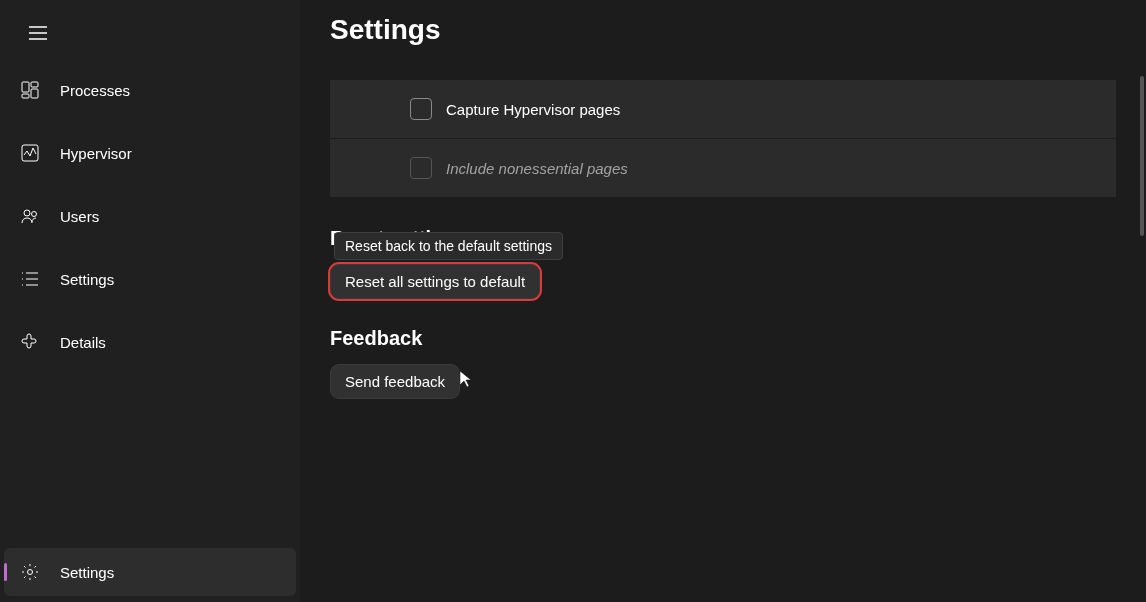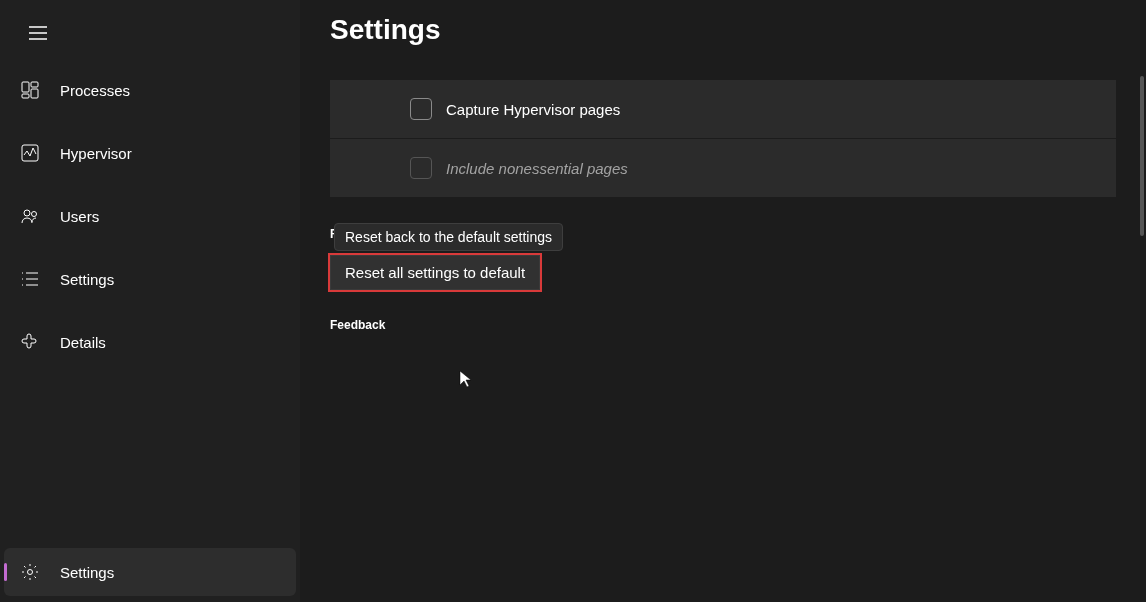--- a/index.html
+++ b/index.html
@@ -86,31 +86,31 @@
     flex-shrink:0;
   }
   .checkbox.checked {
     background:#c36bd1;
     border-color:#c36bd1;
   }
   .checkbox.checked svg { stroke:#1c1c1c; }
   .checkbox.disabled { border-color:#555; }
   
   .section-heading {
-    font-size: 12px;
+    font-size: 20px;
     font-weight: 600;
     margin-bottom: 14px;
   }
   .btn {
     background:#313131;
     border:1px solid #3a3a3a;
     color:#ffffff;
     padding: 8px 14px;
     font-size: 15px;
-    border-radius:0;
+    border-radius:9px;
     cursor:pointer;
     display:inline-block;
   }
   .btn.highlight {
     outline: 2.5px solid #d93a3a;
     outline-offset: 0px;
   }
   .section { margin-bottom: 28px; position:relative; }
   .tooltip {
     position:absolute;
@@ -224,20 +224,21 @@
   <div class="section">
     <div class="section-heading">Reset settings</div>
     <div style="position:relative; display:inline-block;">
       <div class="tooltip">Reset back to the default settings</div>
       <button class="btn highlight">Reset all settings to default</button>
     </div>
   </div>
 
   <div class="section">
     <div class="section-heading">Feedback</div>
+    <button class="btn">Send feedback</button>
   </div>
 
   <div class="scrollbar"></div>
 </div>
 
 <svg class="cursor" width="14" height="18" viewBox="0 0 14 18">
     <path d="M1 1l0 14 4-4 3 6 2-1-3-6 5 0z" fill="#fff" stroke="#000" stroke-width="0.5"></path>
   </svg>
 
 </body></html>

